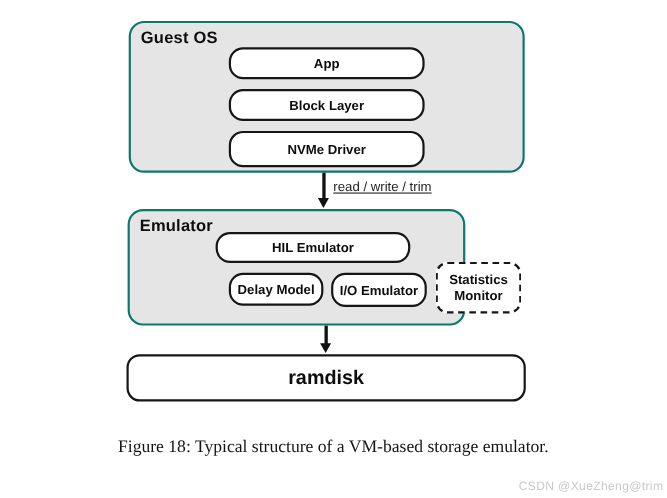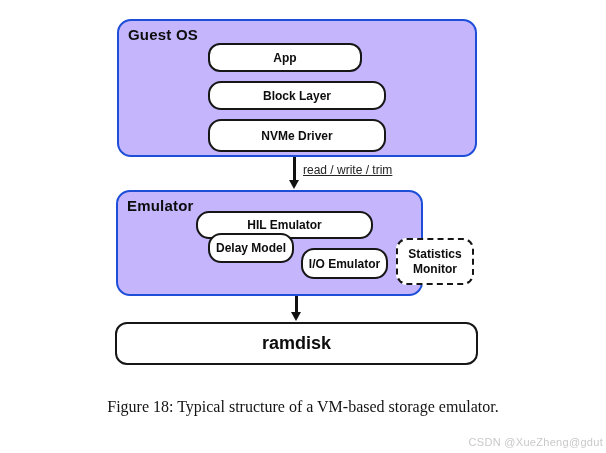--- a/index.html
+++ b/index.html
@@ -8,23 +8,23 @@
     position: relative;
     width: 606px;
     height: 453px;
     background: #ffffff;
     font-family: "Liberation Sans", sans-serif;
     overflow: hidden;
   }
   
   .group {
     position: absolute;
-    border: 2px solid #1d4ed8;
+    border: 2px solid #0f766e;
     border-radius: 14px;
-    background: #c4b5fd;
+    background: #e5e5e5;
     padding-left: 33px;
   }
   .group-title {
     position: absolute;
     left: 9px;
     top: 5px;
     font-size: 15px;
     font-weight: 700;
     color: #0d0d0d;
     letter-spacing: 0.2px;
@@ -97,39 +97,39 @@
     letter-spacing: 0.3px;
   }
 </style>
 </head>
 <body>
 
 <div class="stage">
 
   <div class="group" style="left:117px; top:19px; width:360px; height:138px;">
     <div class="group-title">Guest OS</div>
-    <div class="node" style="left:89px; top:22px; width:154px; height:29px;border-radius:12px;">App</div>
+    <div class="node" style="left:89px; top:22px; width:178px; height:29px;">App</div>
     <div class="node" style="left:89px; top:60px; width:178px; height:29px;">Block Layer</div>
     <div class="node" style="left:89px; top:98px; width:178px; height:33px;">NVMe Driver</div>
   </div>
 
   <div class="arrow-shaft" style="left:293px; top:157px; height:25px;"></div>
   <div class="arrow-head" style="left:289px; top:180px;"></div>
   <div class="flow-label">read / write / trim</div>
 
   <div class="group" style="left:116px; top:190px; width:307px; height:106px;">
     <div class="group-title">Emulator</div>
     <div class="node" style="left:78px; top:19px; width:177px; height:28px;">HIL Emulator</div>
-    <div class="node" style="left:90px; top:41px; width:86px; height:30px;">Delay Model</div>
+    <div class="node" style="left:90px; top:56px; width:86px; height:30px;">Delay Model</div>
     <div class="node" style="left:183px; top:56px; width:87px; height:31px;">I/O Emulator</div>
     <div class="node dashed" style="left:278px; top:46px; width:78px; height:47px;">Statistics Monitor</div>
   </div>
 
   <div class="arrow-shaft" style="left:295px; top:296px; height:18px;"></div>
   <div class="arrow-head" style="left:291px; top:312px;"></div>
 
   <div class="node big-label" style="left:115px; top:322px; width:363px; height:43px; border-radius:12px;">ramdisk</div>
 
   <div class="caption">Figure 18: Typical structure of a VM-based storage emulator.</div>
 
-  <div class="watermark">CSDN @XueZheng@gdut</div>
+  <div class="watermark">CSDN @XueZheng@trim</div>
 
 </div>
 
 </body></html>

